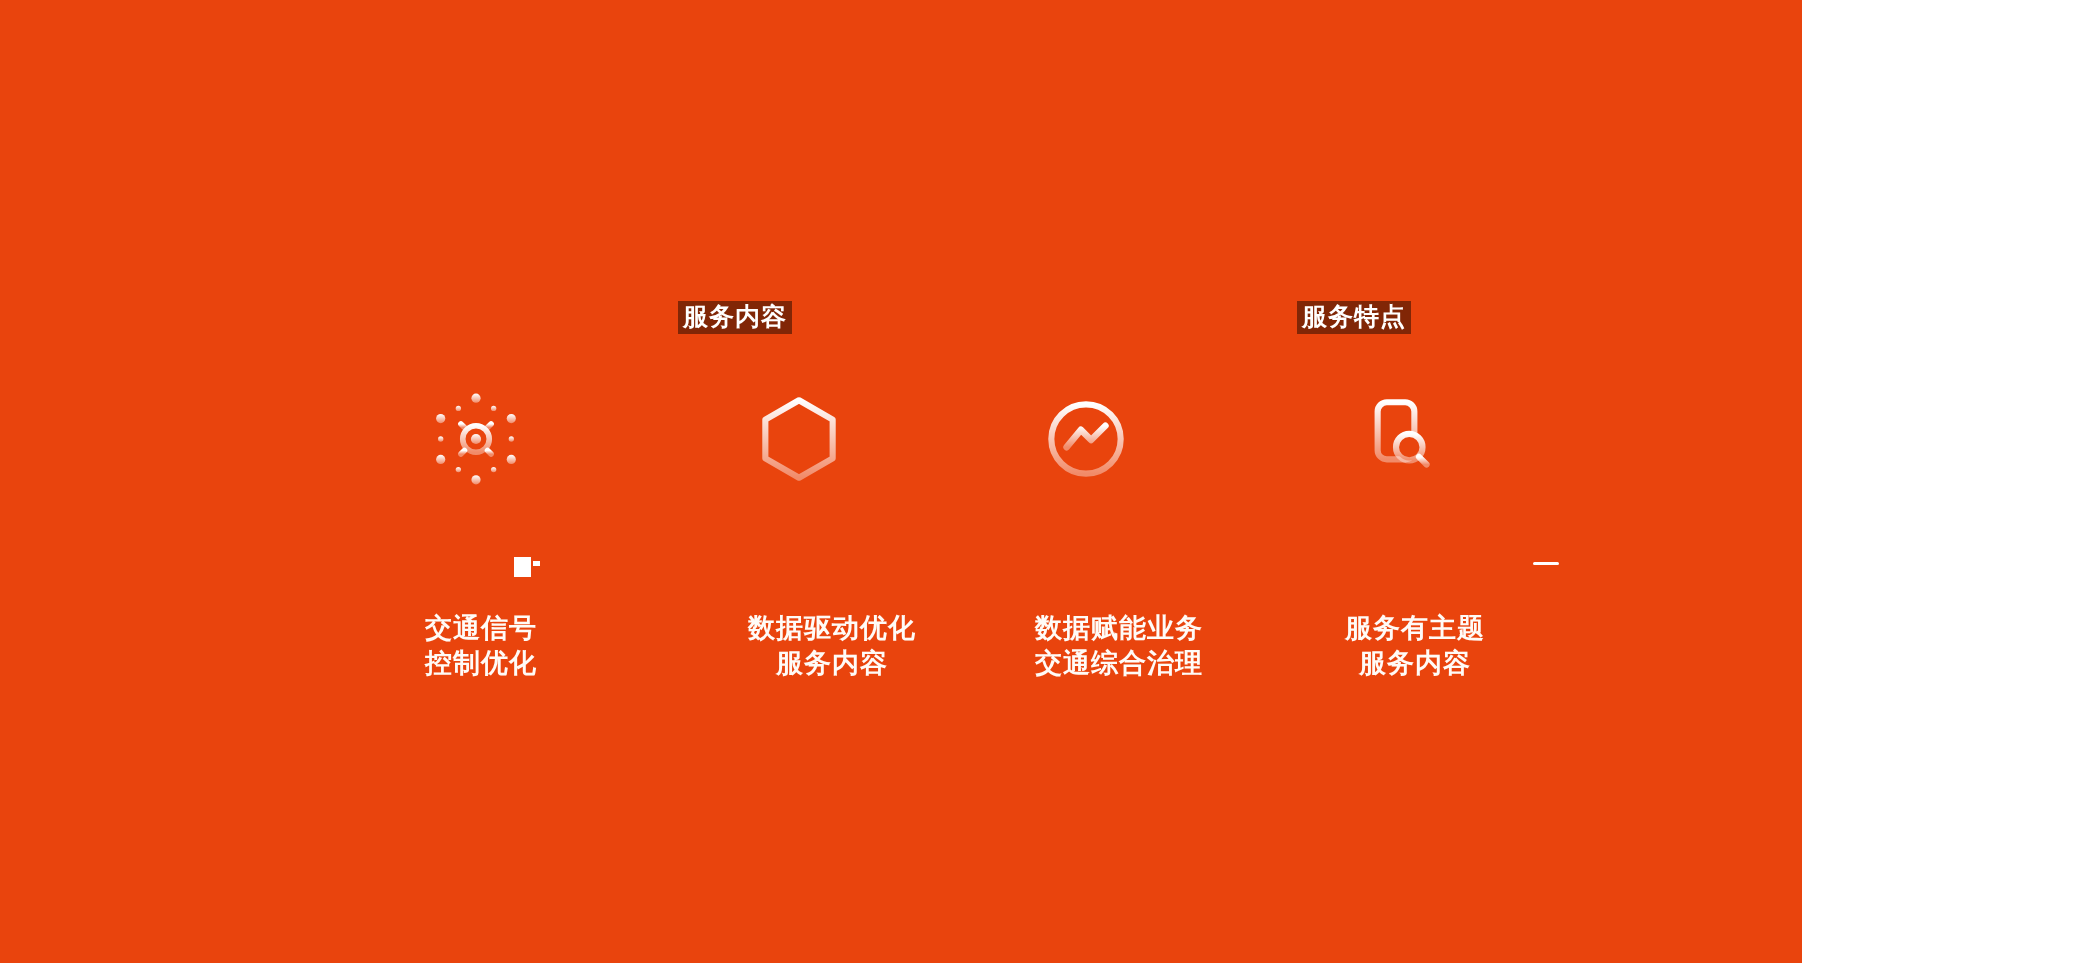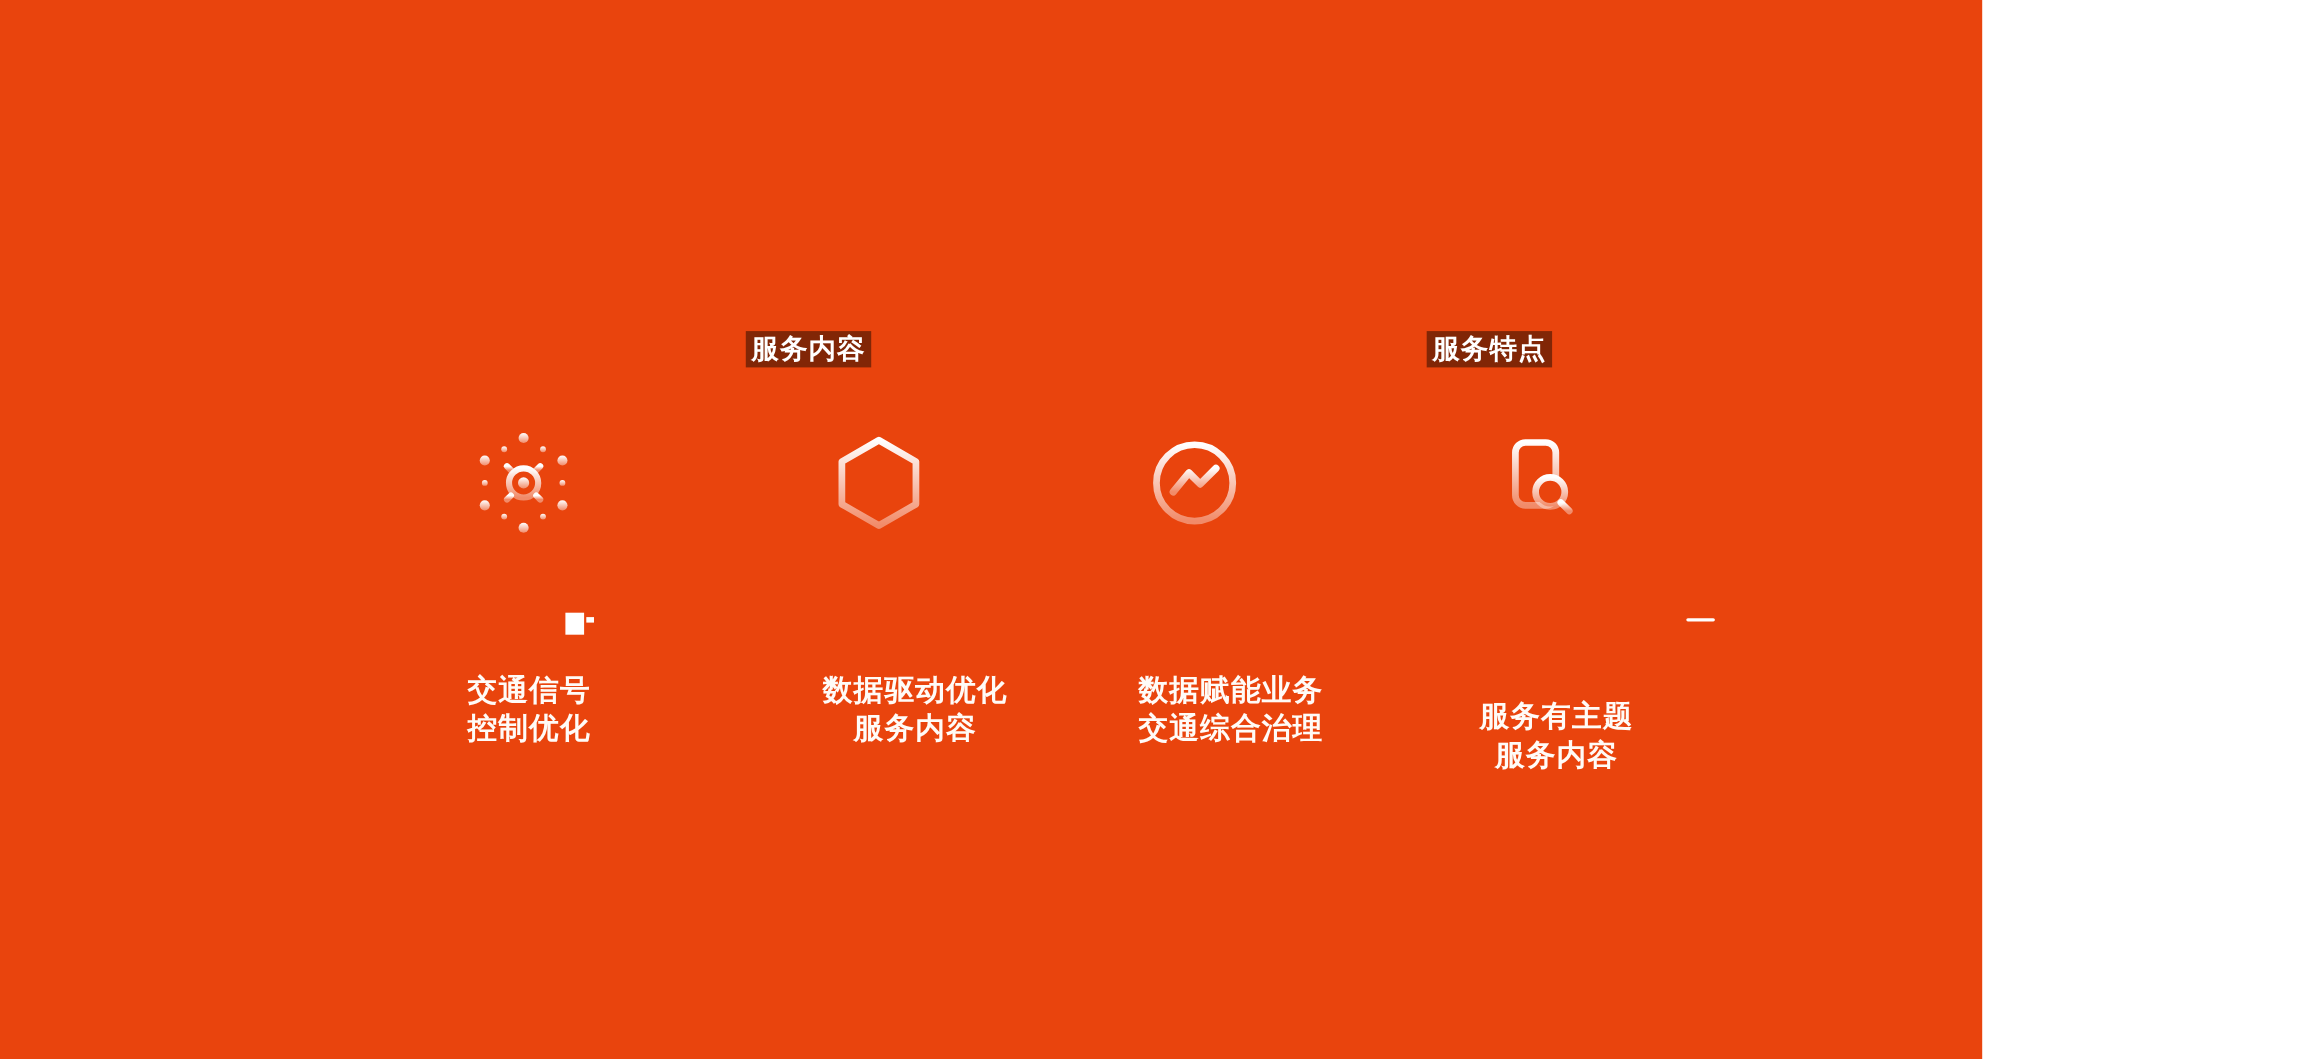--- a/index.html
+++ b/index.html
@@ -49,21 +49,21 @@
     color: #FFFBF7;
     font-size: 27px;
     line-height: 35px;
     font-weight: 600;
     letter-spacing: 1px;
     white-space: nowrap;
   }
   .feature.f1 { left: 425px; }
   .feature.f2 { left: 748px; }
   .feature.f3 { left: 1035px; }
-  .feature.f4 { left: 1345px; gap: 24px; }
+  .feature.f4 { left: 1345px; }
 
   
   .glitch-a {
     position: absolute;
     left: 514px; top: 557px;
     width: 17px; height: 20px;
     background: #FFFFFF;
   }
   .glitch-a2 {
     position: absolute;

